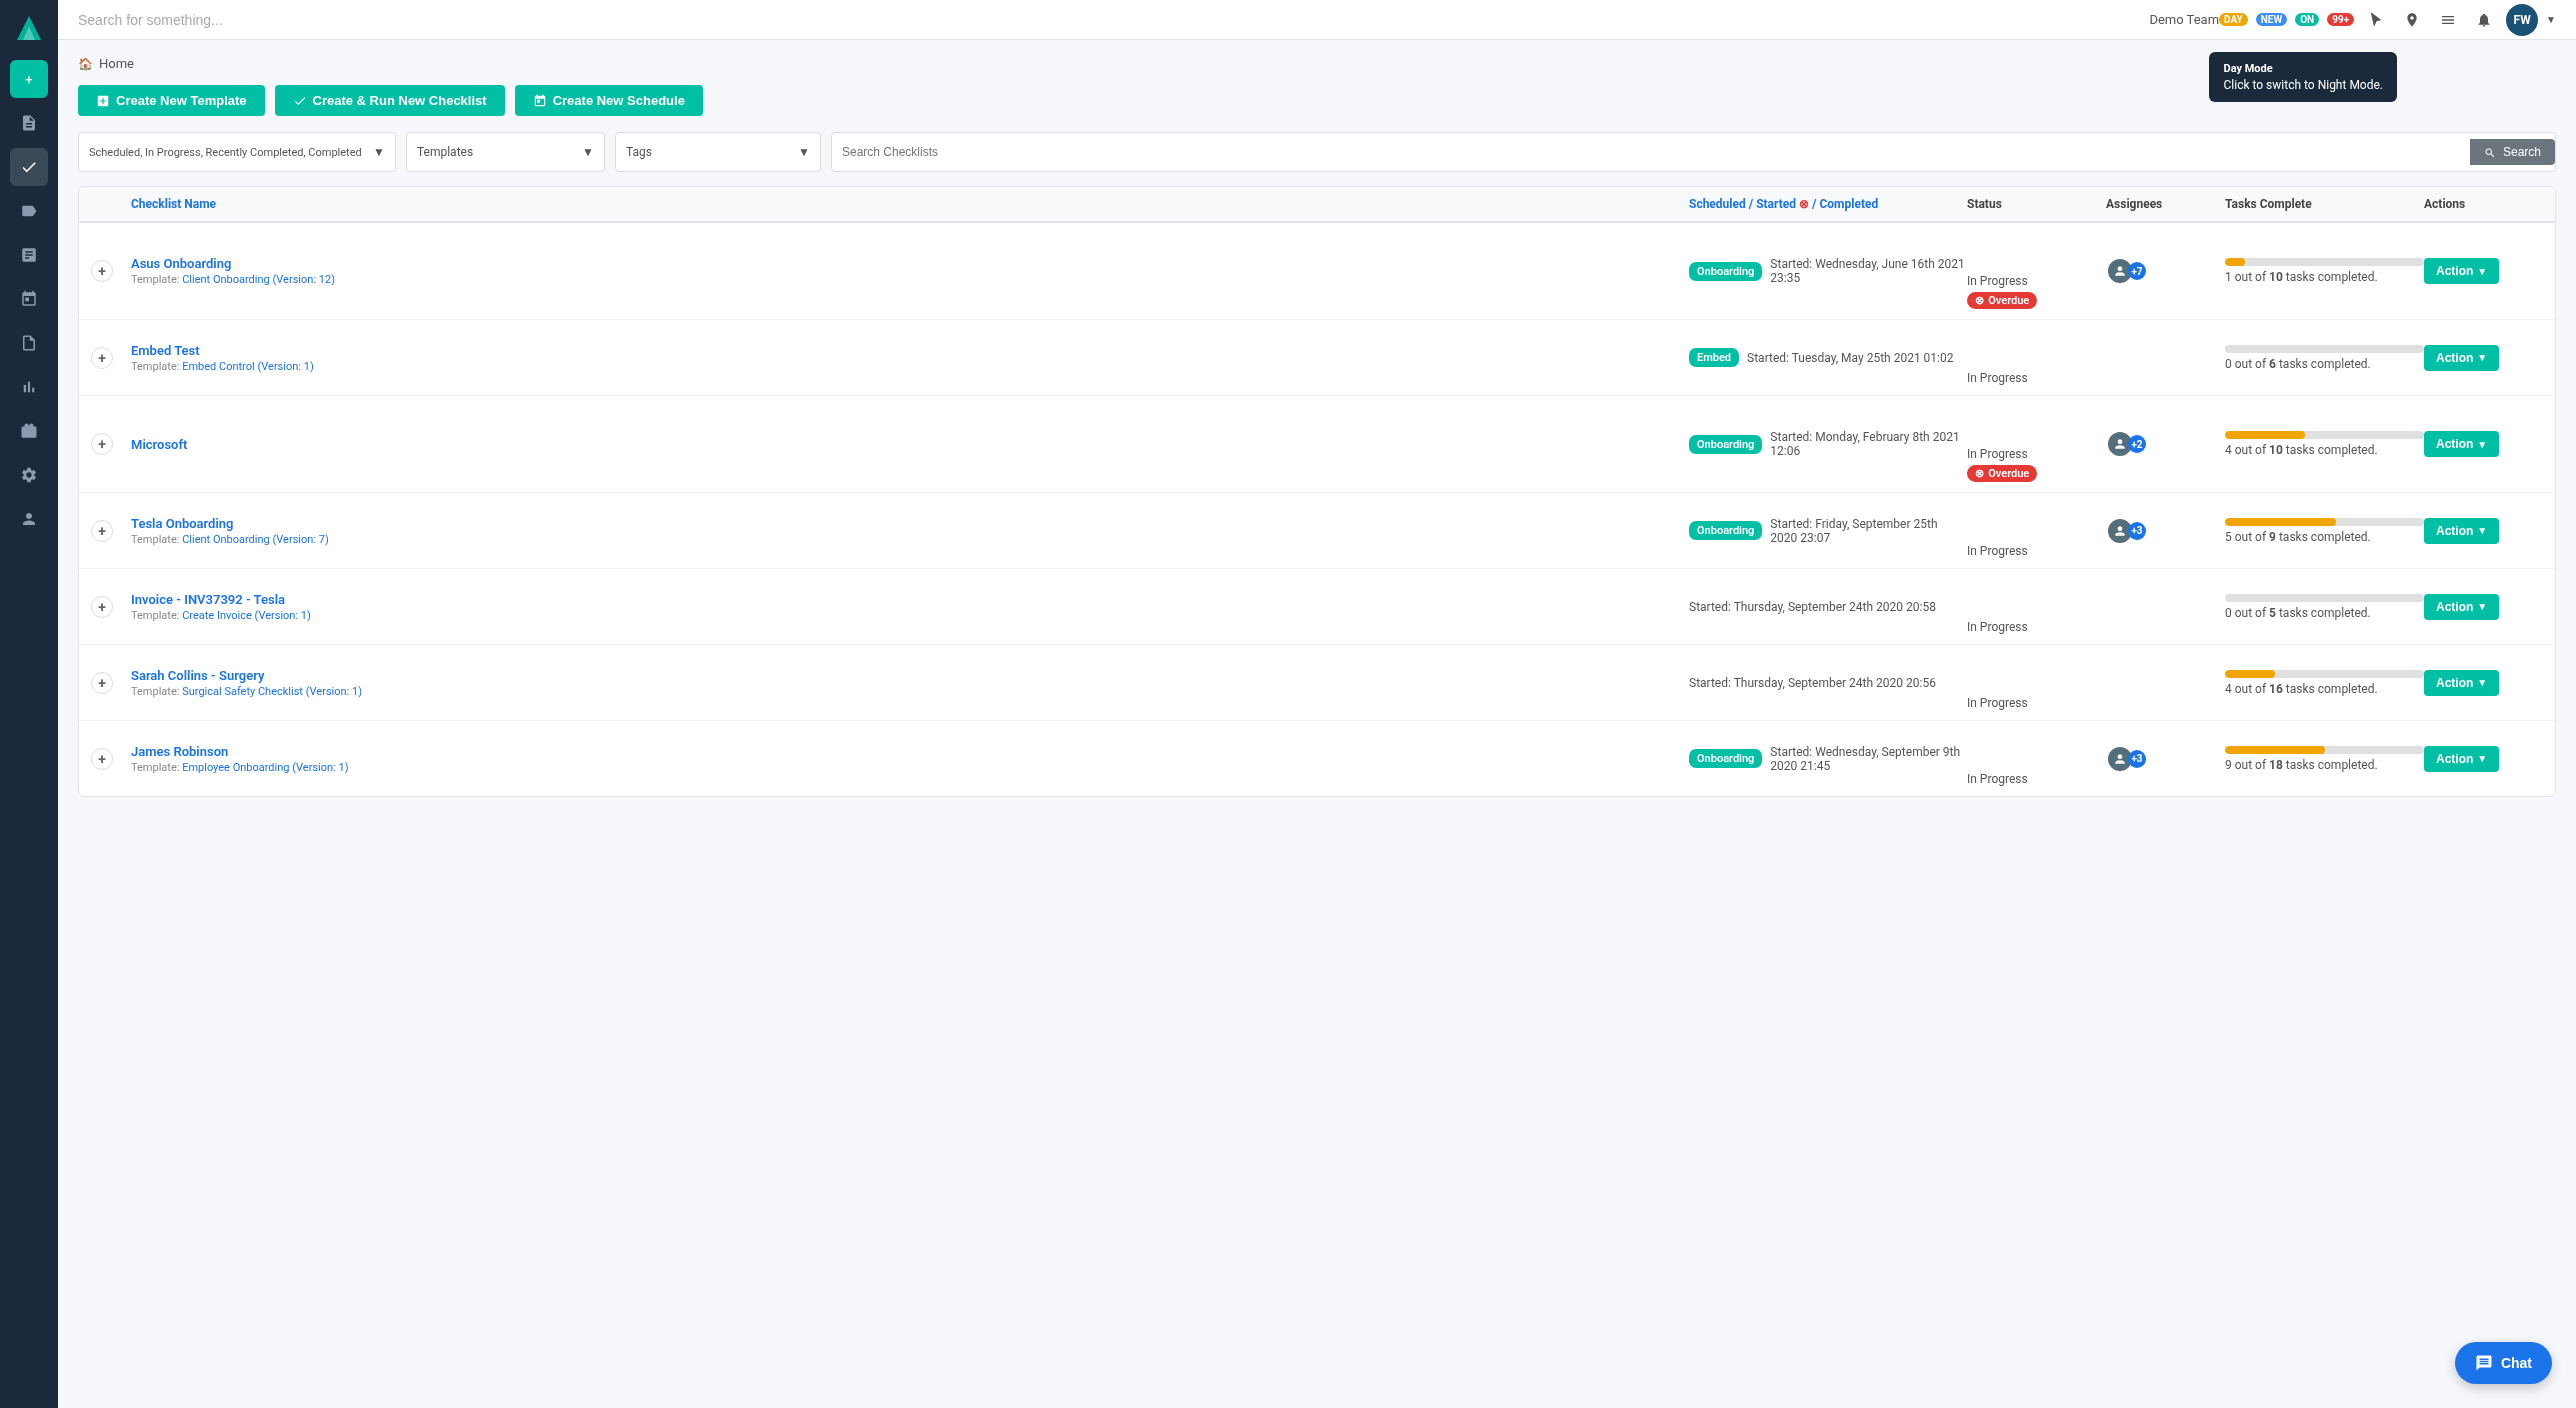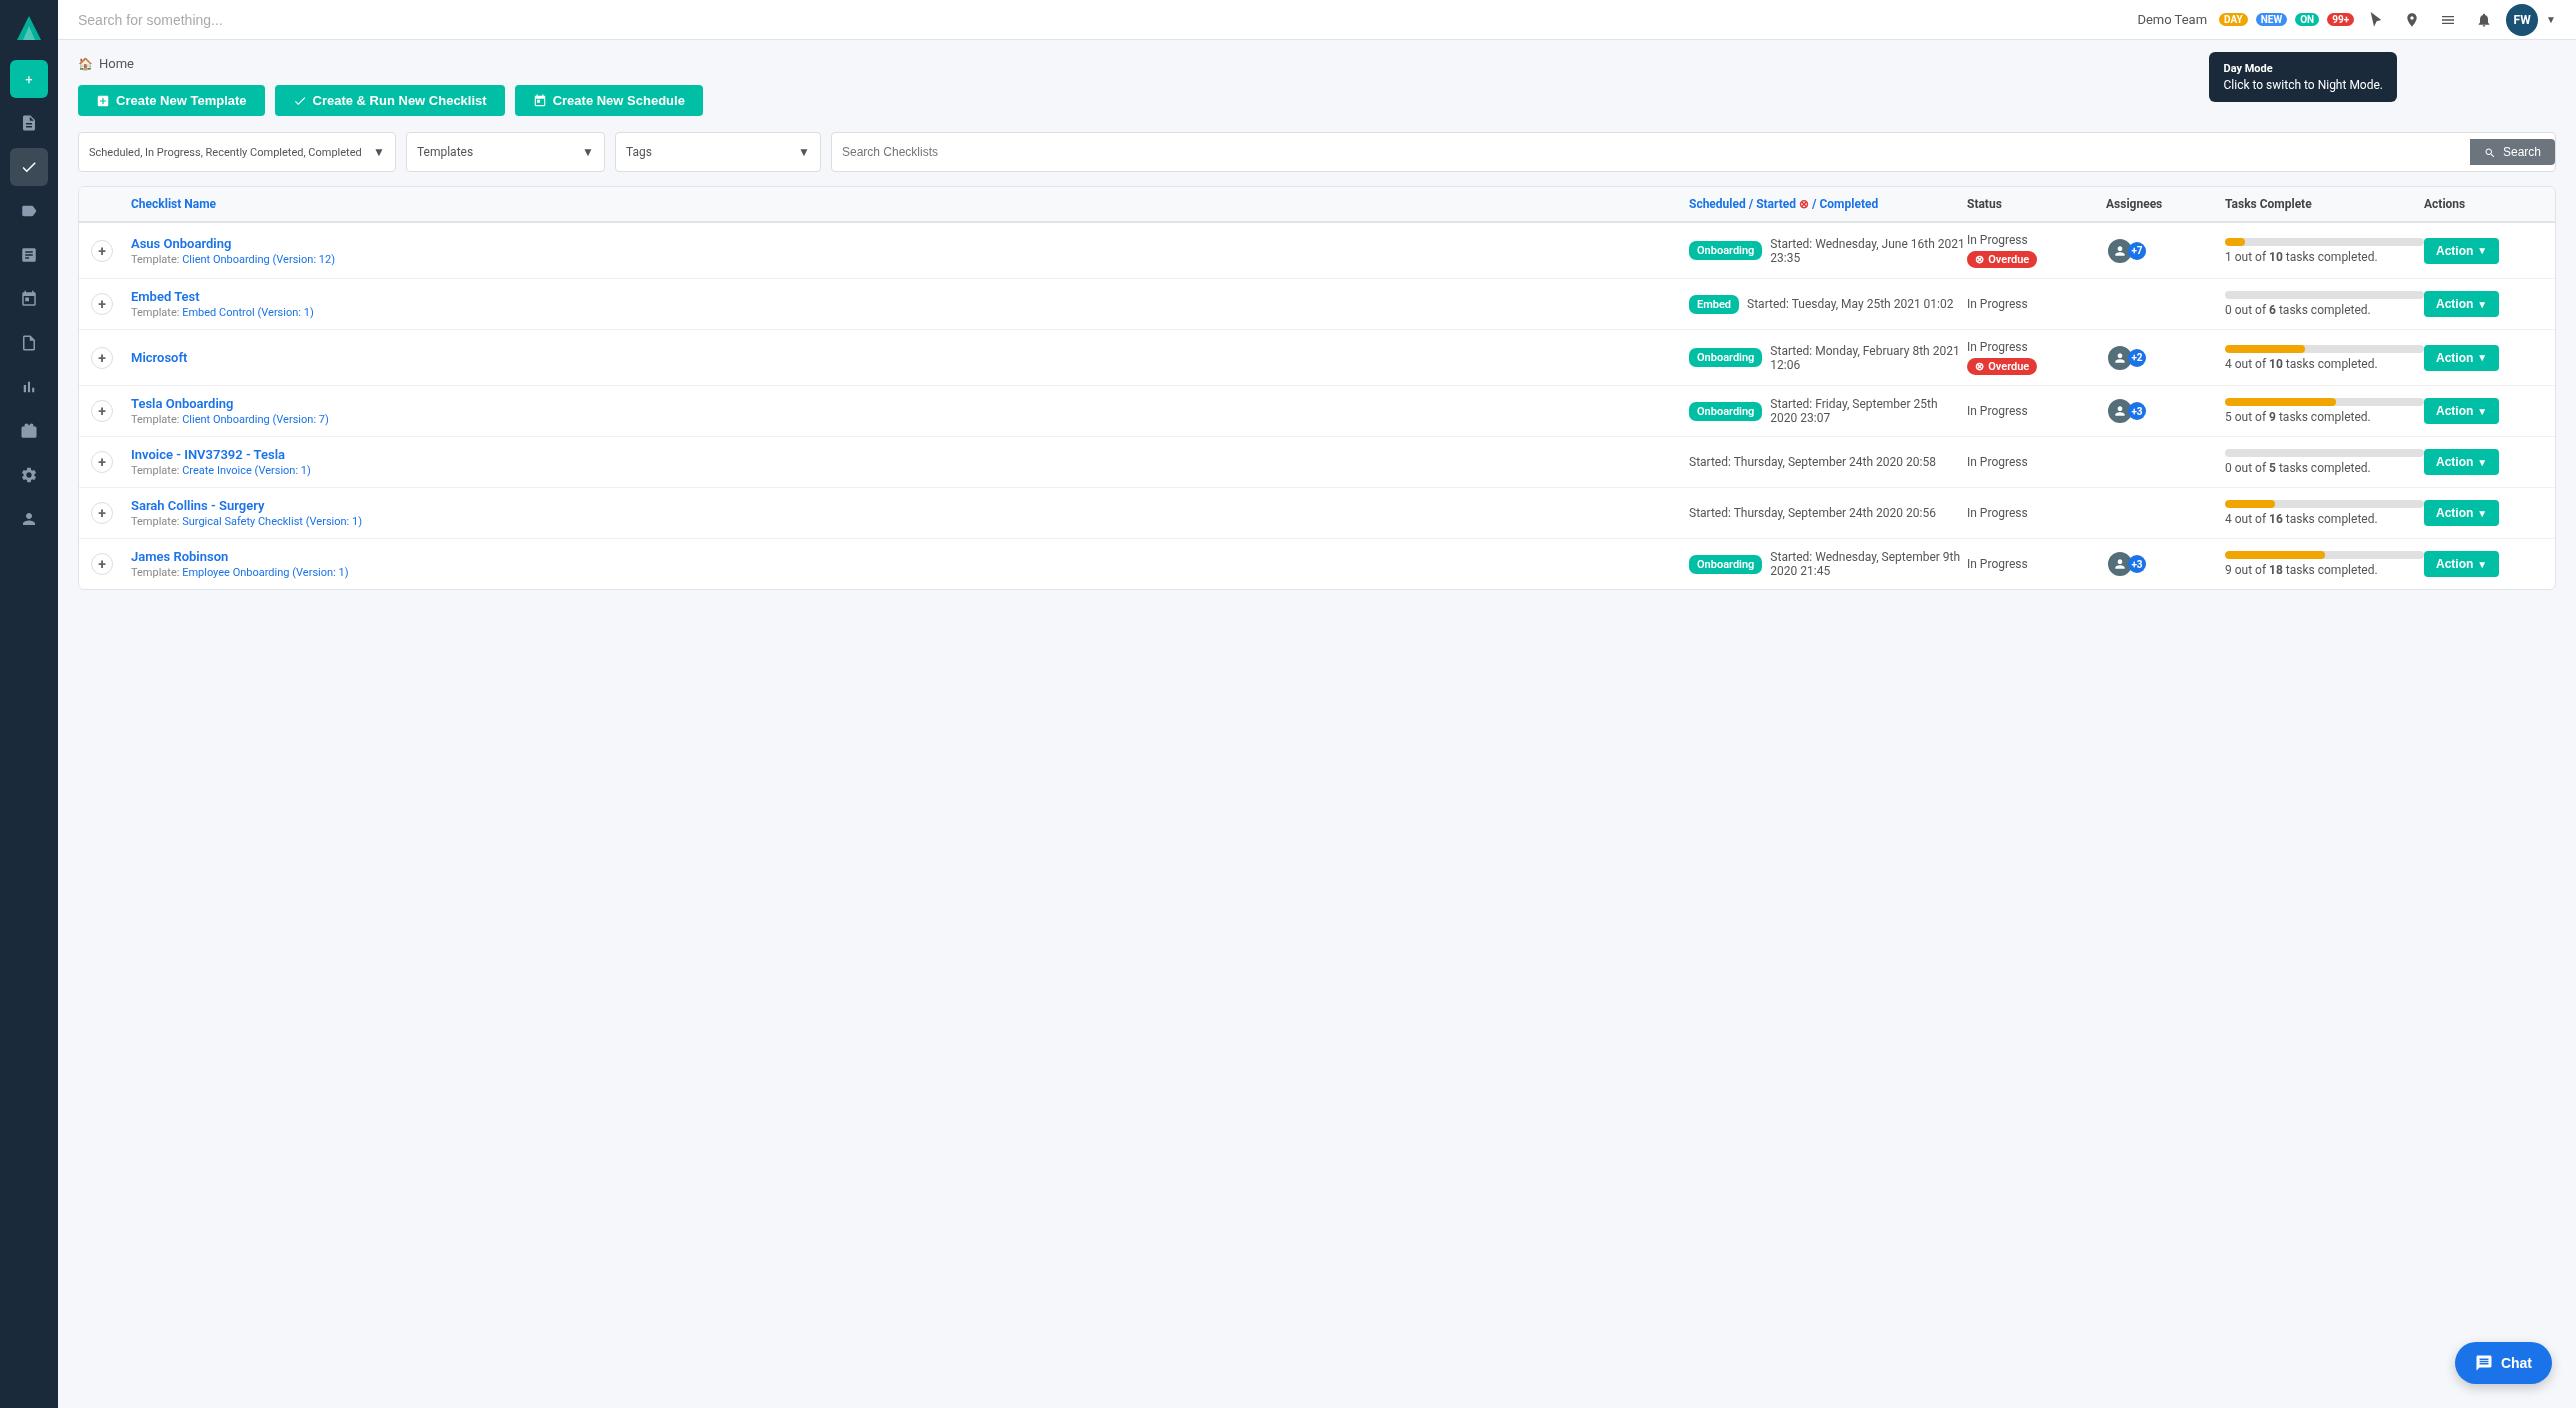--- a/index.html
+++ b/index.html
@@ -14,21 +14,21 @@
     .sidebar-icon-add { background: #00bfa5; color: #fff; border-radius: 6px; }
 
     
     .main { flex: 1; display: flex; flex-direction: column; overflow: hidden; }
 
     
     .header { background: #fff; border-bottom: 1px solid #e0e4e8; padding: 0 20px; height: 40px; display: flex; align-items: center; justify-content: space-between; flex-shrink: 0; }
     .header-search { flex: 1; max-width: 397px; }
     .header-search input { width: 100%; border: none; outline: none; font-size: 14px; color: #555; background: transparent; }
     .header-search input::placeholder { color: #aaa; }
-    .header-right { display: flex; align-items: center; gap: 12px; }
+    .header-right { display: flex; align-items: center; gap: 0; }
     .header-team { font-size: 13px; color: #555; }
     .badge-pill { font-size: 10px; font-weight: 700; padding: 1px 5px; border-radius: 10px; color: #fff; }
     .badge-day { background: #f0a500; }
     .badge-new { background: #3a8ef5; }
     .badge-on { background: #00bfa5; }
     .badge-99 { background: #e53935; }
     .header-icons { display: flex; align-items: center; gap: 8px; }
     .header-icon-btn { width: 28px; height: 28px; display: flex; align-items: center; justify-content: center; cursor: pointer; color: #555; position: relative; }
     .avatar { width: 32px; height: 32px; background: #1a5276; border-radius: 50%; display: flex; align-items: center; justify-content: center; color: #fff; font-weight: 700; font-size: 12px; cursor: pointer; }
     .tooltip-box { position: absolute; top: 52px; right: 179px; background: #1a2a3a; color: #fff; border-radius: 6px; padding: 10px 14px; font-size: 12px; z-index: 100; white-space: nowrap; }
@@ -61,21 +61,21 @@
     .table-row { display: grid; grid-template-columns: 40px 1fr 278px 139px 119px 199px 119px; padding: 10px 12px; border-bottom: 1px solid #f0f0f0; align-items: center; }
     .table-row:last-child { border-bottom: none; }
     .expand-btn { width: 22px; height: 22px; border: 1px solid #ddd; border-radius: 50%; display: flex; align-items: center; justify-content: center; cursor: pointer; color: #666; font-size: 14px; font-weight: 700; }
     .checklist-name { font-size: 13px; font-weight: 600; color: #1a73e8; cursor: pointer; }
     .checklist-template { font-size: 11px; color: #888; margin-top: 2px; }
     .checklist-template a { color: #1a73e8; cursor: pointer; }
     .tag-badge { display: inline-block; padding: 3px 8px; border-radius: 7px; font-size: 11px; font-weight: 600; color: #fff; }
     .tag-onboarding { background: #00bfa5; }
     .tag-embed { background: #00bfa5; }
     .started-text { font-size: 12px; color: #555; }
-    .status-col { display: flex; flex-direction: column; gap: 4px; }
+    .status-col { display: flex; flex-direction: column; gap: 4px; margin-top: 41px; }
     .status-inprogress { font-size: 12px; color: #555; }
     .status-overdue { background: #e53935; color: #fff; border-radius: 12px; padding: 2px 8px; font-size: 11px; font-weight: 600; display: inline-flex; align-items: center; gap: 4px; width: fit-content; }
     .assignees-col { display: flex; align-items: center; }
     .assignee-avatar { width: 28px; height: 28px; border-radius: 50%; background: #546e7a; display: flex; align-items: center; justify-content: center; color: #fff; font-size: 10px; font-weight: 700; border: 2px solid #fff; }
     .assignee-count { background: #1a73e8; color: #fff; border-radius: 50%; width: 18px; height: 18px; font-size: 10px; font-weight: 700; display: flex; align-items: center; justify-content: center; margin-left: -6px; position: relative; z-index: 1; }
     .tasks-col { font-size: 12px; color: #555; }
     .progress-bar-outer { width: 100%; height: 8px; background: #e0e0e0; border-radius: 4px; margin-bottom: 4px; overflow: hidden; }
     .progress-bar-inner { height: 100%; border-radius: 4px; background: #f0a500; }
     .action-btn { background: #00bfa5; color: #fff; border: none; border-radius: 4px; padding: 6px 12px; font-size: 12px; font-weight: 600; cursor: pointer; display: flex; align-items: center; gap: 4px; }
     .chevron-down { font-size: 10px; }

